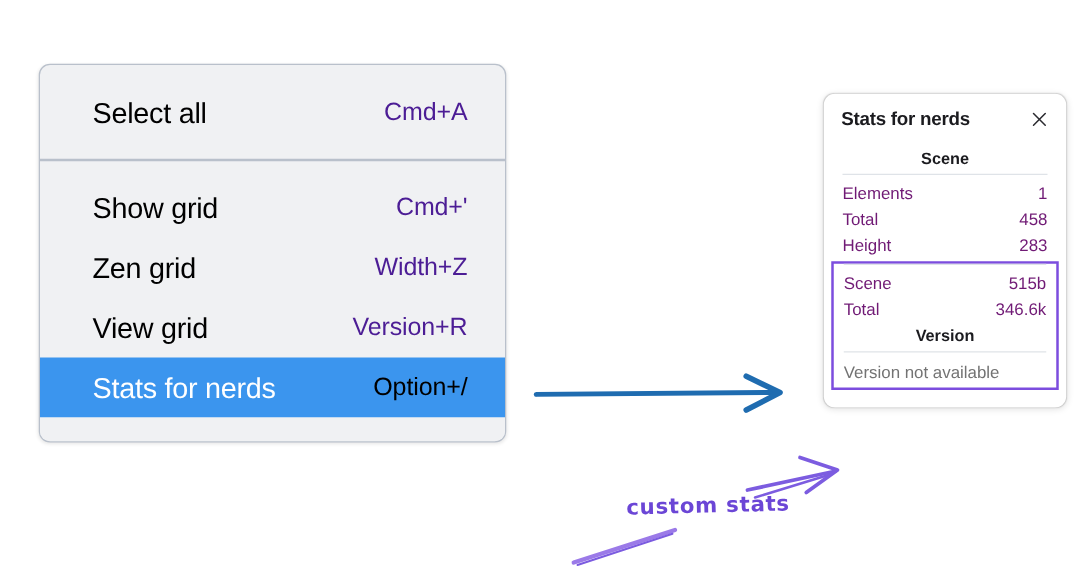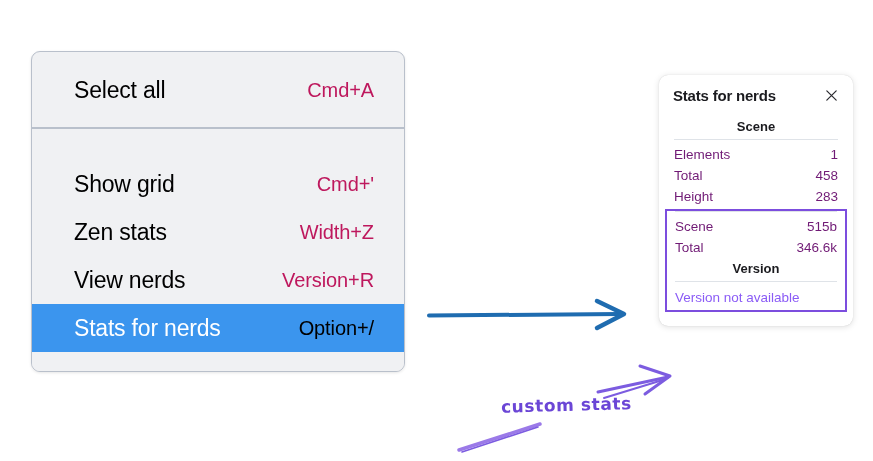--- a/index.html
+++ b/index.html
@@ -24,21 +24,21 @@
     width: 374px;
     background: #f0f1f3;
     border: 1px solid #b9c0cb;
     border-radius: 9px;
     box-shadow: 0 1px 3px rgba(0,0,0,0.10);
     overflow: hidden;
     box-sizing: border-box;
   }
   .menu-group { padding: 0; }
   #menu-group-1 { padding-top: 14px; padding-bottom: 13px; }
-  #menu-group-2 { padding-top: 31px; padding-bottom: 0px; }
+  #menu-group-2 { padding-top: 13px; padding-bottom: 0px; }
   .menu-divider {
     height: 2px;
     background: #b9c0cb;
     width: 100%;
   }
   .menu-footer {
     height: 19px;
     background: #f0f1f3;
   }
   .menu-item {
@@ -51,21 +51,21 @@
     cursor: default;
   }
   .menu-item-label {
     font-size: 23px;
     color: #000000;
     letter-spacing: -0.2px;
     white-space: nowrap;
   }
   .menu-item-shortcut {
     font-size: 20px;
-    color: #be185d;
+    color: #4c1d95;
     white-space: nowrap;
     letter-spacing: -0.1px;
   }
   .menu-item.selected {
     background: #3b95ee;
   }
   .menu-item.selected .menu-item-label { color: #ffffff; }
   .menu-item.selected .menu-item-shortcut { color: #000000; }
 
   
@@ -116,21 +116,21 @@
     align-items: baseline;
     justify-content: space-between;
     font-size: 13.5px;
     color: #701a75;
     padding: 3px 1px;
   }
   .stat-key { white-space: nowrap; }
   .stat-val { white-space: nowrap; }
   .plain-row {
     font-size: 13.5px;
-    color: #8b5cf6;
+    color: #737373;
     padding: 4px 1px 1px 1px;
   }
 
   
   #custom-stats-box {
     border: 2px solid #7c4dde;
     margin: 2px -8px 0 -8px;
     padding: 0 7px 4px 7px;
   }
 
@@ -167,25 +167,25 @@
   </div>
 
   <div class="menu-divider"></div>
 
   <div class="menu-group" id="menu-group-2">
     <div class="menu-item">
       <span class="menu-item-label">Show grid</span>
       <span class="menu-item-shortcut">Cmd+'</span>
     </div>
     <div class="menu-item">
-      <span class="menu-item-label">Zen stats</span>
+      <span class="menu-item-label">Zen grid</span>
       <span class="menu-item-shortcut">Width+Z</span>
     </div>
     <div class="menu-item">
-      <span class="menu-item-label">View nerds</span>
+      <span class="menu-item-label">View grid</span>
       <span class="menu-item-shortcut">Version+R</span>
     </div>
     <div class="menu-item selected">
       <span class="menu-item-label">Stats for nerds</span>
       <span class="menu-item-shortcut">Option+/</span>
     </div>
   </div>
 
   <div class="menu-footer"></div>
 </div>

